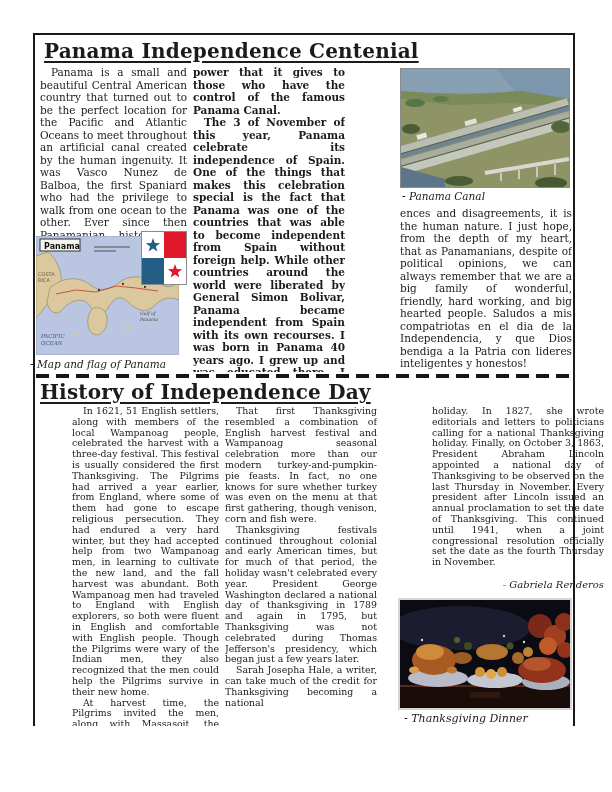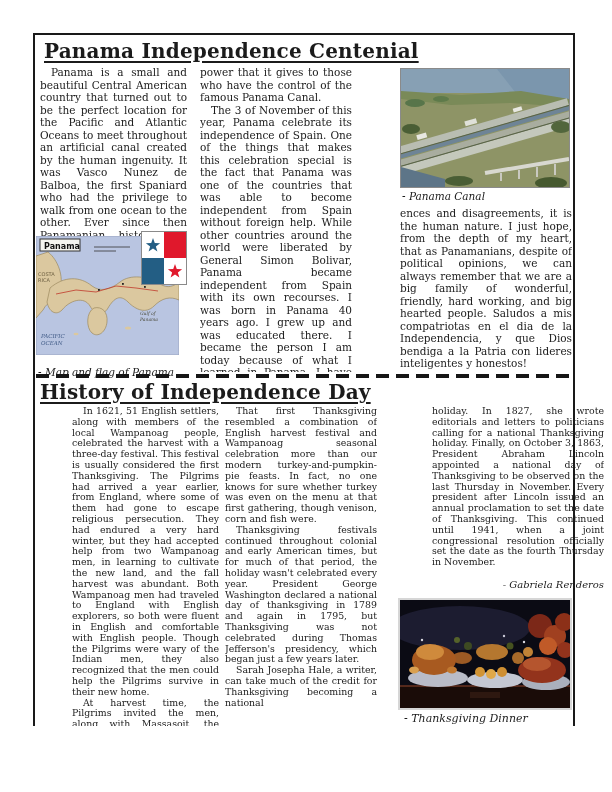--- a/index.html
+++ b/index.html
@@ -54,21 +54,21 @@
 <div class="page">
 
   <div class="frame"></div>
 
   <div class="abs art-title" style="left:44px; top:39px;">Panama Independence Centenial</div>
 
   <div class="abs body-lg" style="left:40px; top:66px; width:147px; height:172px;">
     <p>Panama is a small and beautiful Central American country that turned out to be the perfect location for the Pacific and Atlantic Oceans to meet throughout an artificial canal created by the human ingenuity. It was Vasco Nunez de Balboa, the first Spaniard who had the privilege to walk from one ocean to the other. Ever since then Panamanian history has always been affected by its strategic position and the</p>
   </div>
 
-  <div class="abs body-lg" style="left:200px; top:66px; width:152px; height:306px;">
+  <div class="abs body-lg" style="left:193px; top:66px; width:152px; height:306px;font-weight:bold;">
     <p class="cont">power that it gives to those who have the control of the famous Panama Canal.</p>
     <p>The 3 of November of this year, Panama celebrate its independence of Spain. One of the things that makes this celebration special is the fact that Panama was one of the countries that was able to become independent from Spain without foreign help. While other countries around the world were liberated by General Simon Bolivar, Panama became independent from Spain with its own recourses. I was born in Panama 40 years ago. I grew up and was educated there. I became the person I am today because of what I learned in Panama. I have seen the political ups and downs, the government changes, the good times, the bad times and the ugly times.... It hasn't been easy.</p>
 
   </div>
 
   <div class="abs photo-border-thin" style="left:400px; top:68px; width:168px; height:118px;">
     <svg width="168" height="118" viewBox="0 0 168 118">
       <rect x="0" y="0" width="168" height="118" fill="#8e9466"></rect>
       <rect x="0" y="0" width="168" height="24" fill="#87a0b4"></rect>
       <path d="M96,0 L168,0 L168,40 L118,28 Z" fill="#7b96ad"></path>
@@ -133,21 +133,21 @@
   <div class="abs flag-border" style="left:141px; top:231px; width:44px; height:52px; z-index:2; background:#fff;">
     <svg width="44" height="52" viewBox="0 0 44 52">
       <rect x="0" y="0" width="22" height="26" fill="#ffffff"></rect>
       <rect x="22" y="0" width="22" height="26" fill="#e0182c"></rect>
       <rect x="0" y="26" width="22" height="26" fill="#235e84"></rect>
       <rect x="22" y="26" width="22" height="26" fill="#ffffff"></rect>
       <polygon transform="translate(11,13.5)" points="0,-7.5 1.77,-2.43 7.13,-2.32 2.85,0.93 4.41,6.07 0,3 -4.41,6.07 -2.85,0.93 -7.13,-2.32 -1.77,-2.43" fill="#235e84"></polygon>
       <polygon transform="translate(33,39.5)" points="0,-7.5 1.77,-2.43 7.13,-2.32 2.85,0.93 4.41,6.07 0,3 -4.41,6.07 -2.85,0.93 -7.13,-2.32 -1.77,-2.43" fill="#e0182c"></polygon>
     </svg>
   </div>
-  <div class="abs caption" style="left:38px; top:358px;margin-top:8px;">- Map and flag of Panama</div>
+  <div class="abs caption" style="left:30px; top:358px;">- Map and flag of Panama</div>
 
   <div class="abs dashes" style="left:36px; top:374px; width:535px;"></div>
 
   <div class="abs art-title" style="left:40px; top:380px;">History of Independence Day</div>
 
   <div class="abs body-sm" style="left:40px; top:406px; width:147px; height:326px;">
     <p>In 1621, 51 English settlers, along with members of the local Wampanoag people, celebrated the harvest with a three-day festival. This festival is usually considered the first Thanksgiving. The Pilgrims had arrived a year earlier, from England, where some of them had gone to escape religious persecution. They had endured a very hard winter, but they had accepted help from two Wampanoag men, in learning to cultivate the new land, and the fall harvest was abundant. Both Wampanoag men had traveled to England with English explorers, so both were fluent in English and comfortable with English people. Though the Pilgrims were wary of the Indian men, they also recognized that the men could help the Pilgrims survive in their new home.</p>
     <p>At harvest time, the Pilgrims invited the men, along with Massasoit, the local Wampanoag leader, and all three men's families to share the harvest celebration with them. Those three families turned out to include more than</p>
   </div>
 

